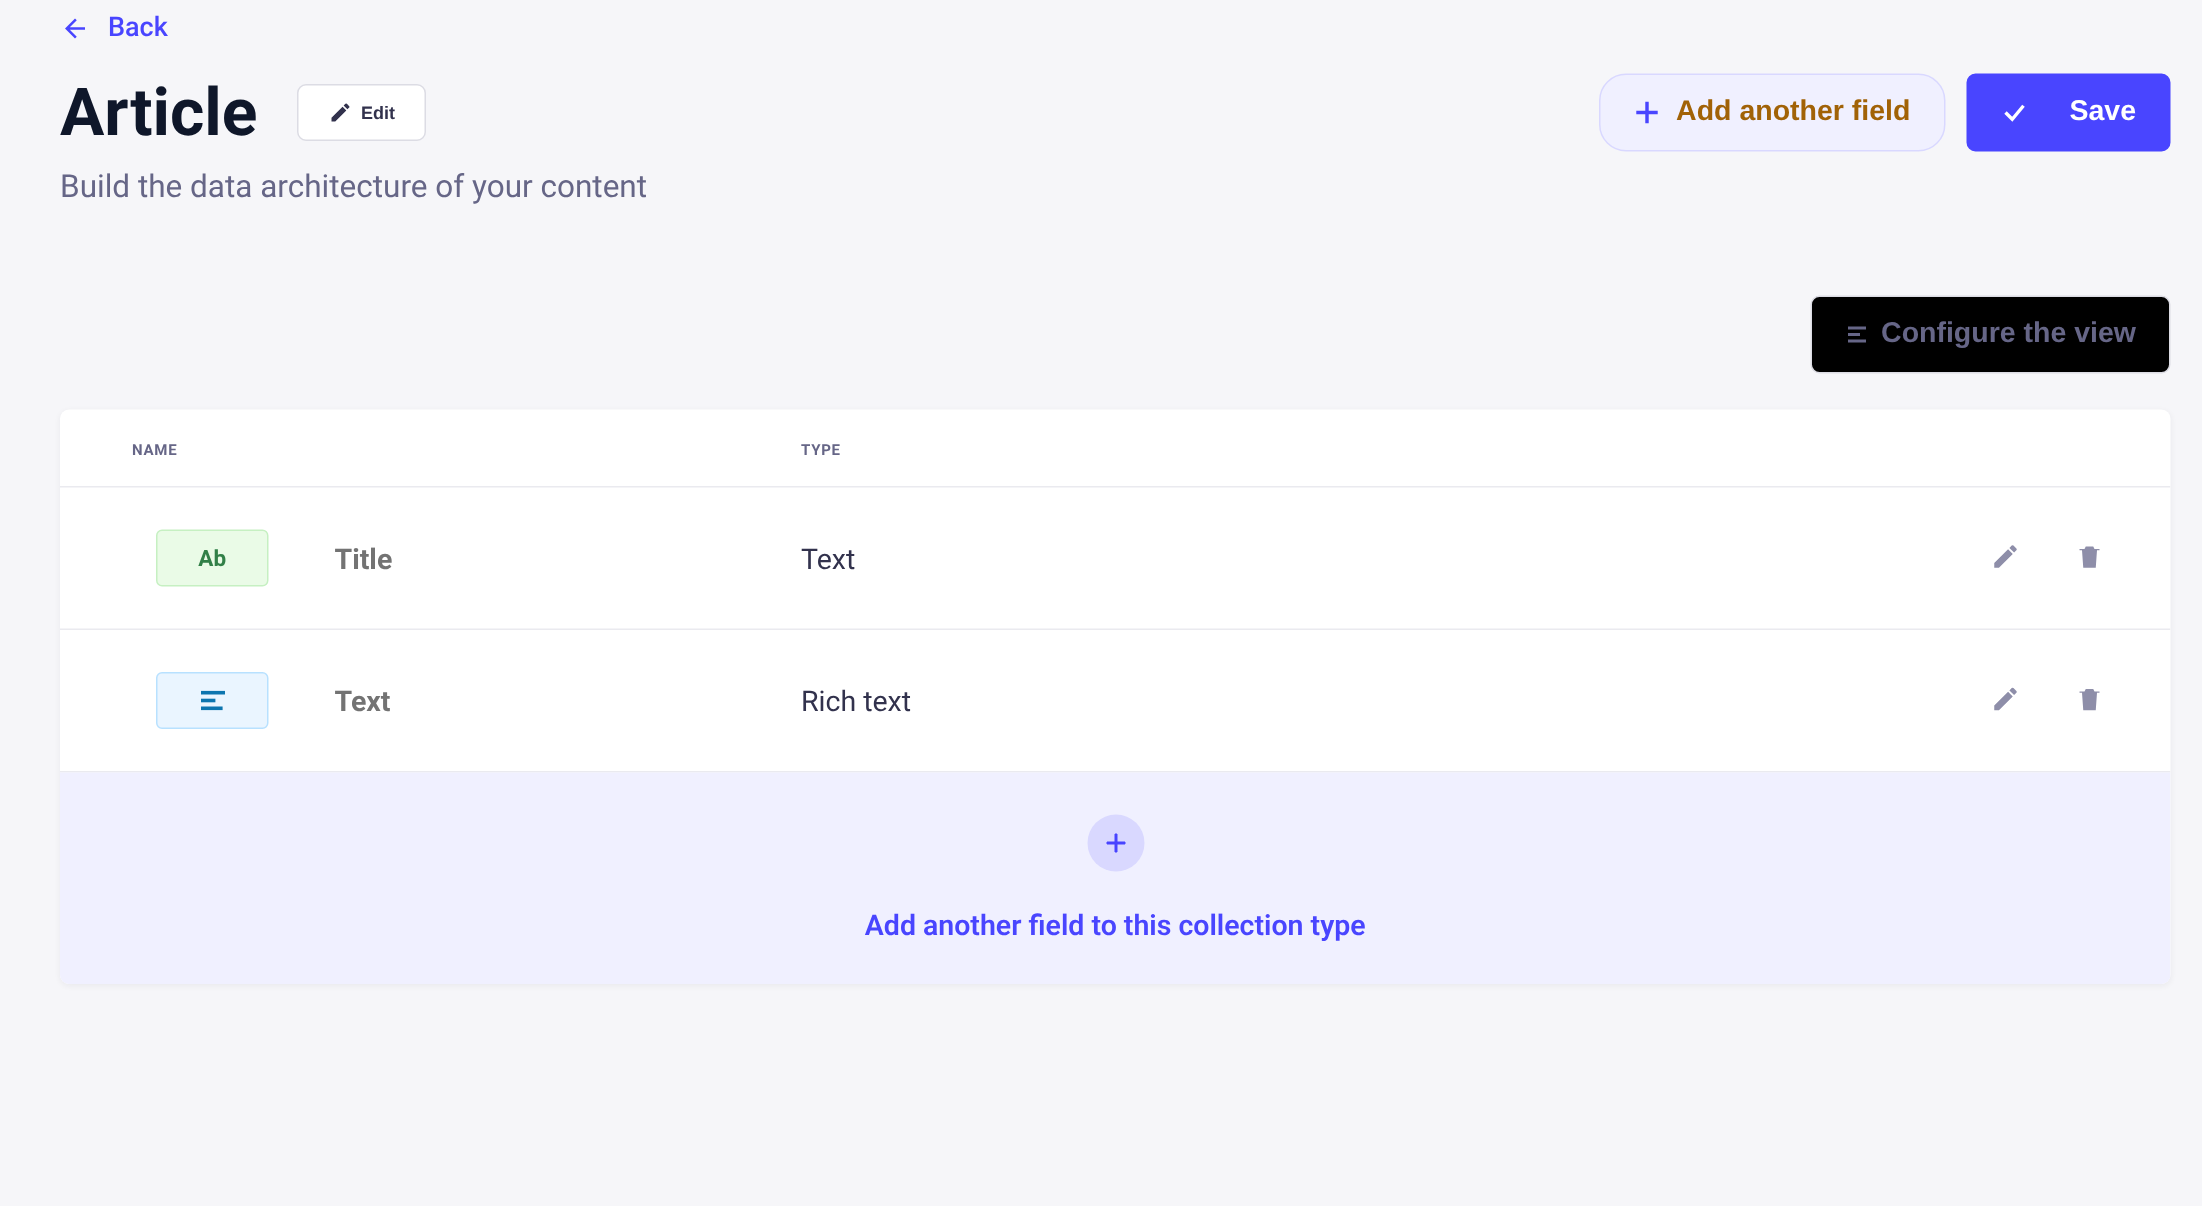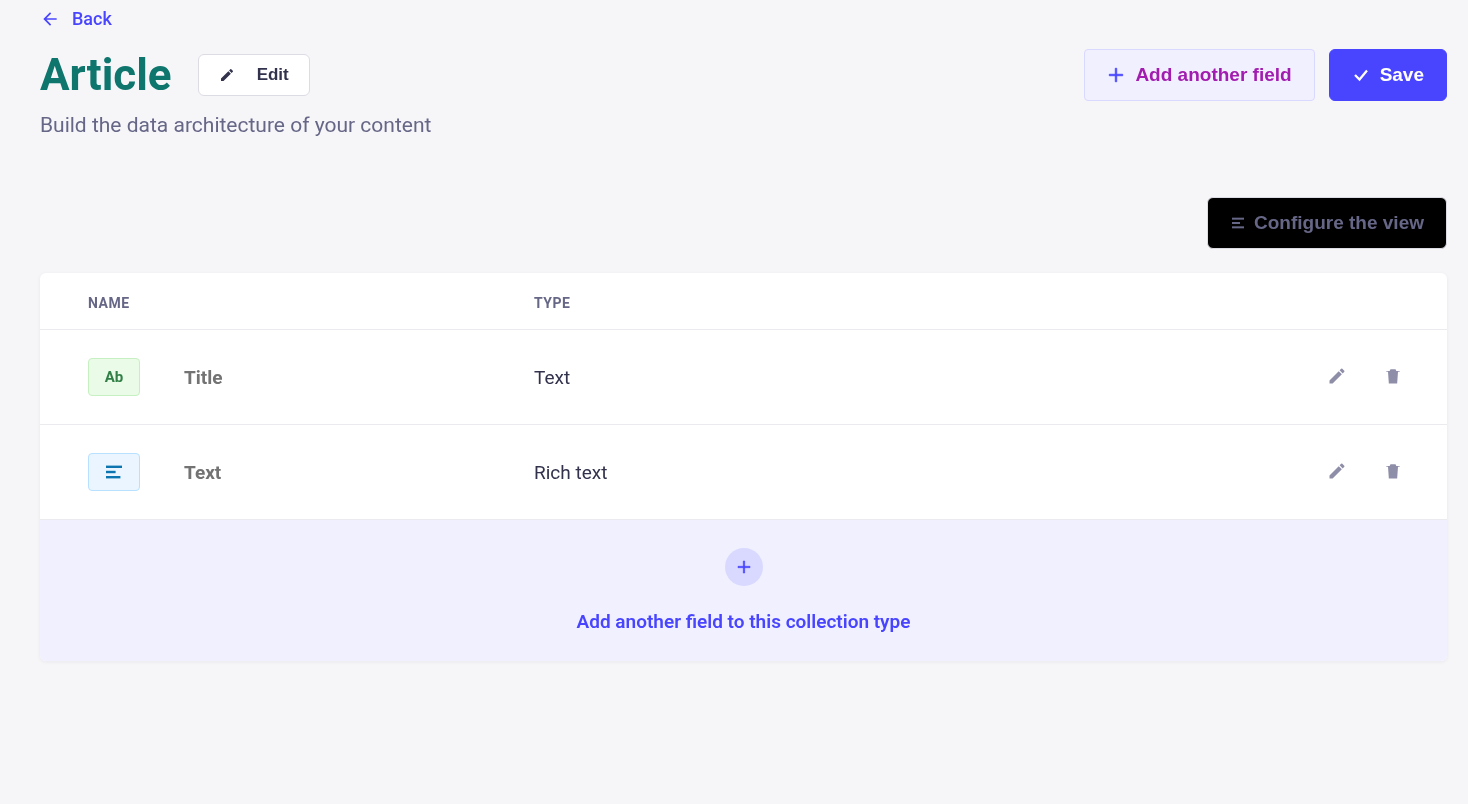--- a/index.html
+++ b/index.html
@@ -34,58 +34,58 @@
     margin-bottom: 12px;
   }
   .title-wrap {
     display: flex;
     align-items: center;
     gap: 26px;
   }
   .page-title {
     font-size: 44px;
     font-weight: 700;
-    color: #0f766e;
+    color: #0f172a;
   }
   .edit-btn {
     display: inline-flex;
     align-items: center;
-    gap: 22px;
+    gap: 6px;
     background: #ffffff;
     border: 1px solid #dcdce4;
     border-radius: 6px;
     padding: 10px 20px;
-    font-size: 17px;
+    font-size: 12px;
     font-weight: 600;
     color: #32324d;
     cursor: pointer;
   }
   .edit-btn svg { width: 16px; height: 16px; fill: #32324d; }
   .actions {
     display: flex;
     gap: 14px;
   }
   .btn-secondary {
     display: inline-flex;
     align-items: center;
     gap: 10px;
     background: #f0f0ff;
     border: 1px solid #d9d8ff;
-    border-radius: 4px;
+    border-radius: 18px;
     padding: 14px 22px;
     font-size: 19px;
     font-weight: 600;
-    color: #a21caf;
+    color: #a16207;
     cursor: pointer;
   }
   .btn-secondary svg { width: 18px; height: 18px; fill: #4945ff; stroke: #4945ff; }
   .btn-primary {
     display: inline-flex;
     align-items: center;
-    gap: 10px;
+    gap: 28px;
     background: #4945ff;
     border: 1px solid #4945ff;
     border-radius: 6px;
     padding: 14px 22px;
     font-size: 19px;
     font-weight: 600;
     color: #ffffff;
     cursor: pointer;
   }
   .btn-primary svg { width: 18px; height: 18px; fill: none; stroke: #ffffff; stroke-width: 3; }
@@ -118,48 +118,49 @@
     border-radius: 6px;
     box-shadow: 0 1px 4px rgba(33,33,52,0.06);
     overflow: hidden;
   }
   .table-head {
     display: flex;
     padding: 22px 40px 18px 48px;
     border-bottom: 1px solid #eaeaef;
   }
   .th {
-    font-size: 14px;
+    font-size: 10px;
     font-weight: 700;
     letter-spacing: 0.5px;
     color: #666687;
   }
   .col-name { width: 446px; }
   .col-type { flex: 1; }
   .table-row {
     display: flex;
     align-items: center;
     padding: 28px 40px 28px 48px;
     border-bottom: 1px solid #eaeaef;
   }
   .table-row:last-of-type { border-bottom: none; }
   .row-name-cell {
     width: 446px;
     display: flex;
     align-items: center;
     gap: 26px;
   }
   .type-badge {
-    width: 52px;
+    width: 75px;
     height: 38px;
     border-radius: 4px;
     display: flex;
     align-items: center;
     justify-content: center;
     flex-shrink: 0;
+    margin-left: 16px;
   }
   .type-badge.text {
     background: #eafbe7;
     border: 1px solid #c6f0c2;
     color: #328048;
     font-weight: 700;
     font-size: 15px;
   }
   .type-badge.richtext {
     background: #eaf5ff;

